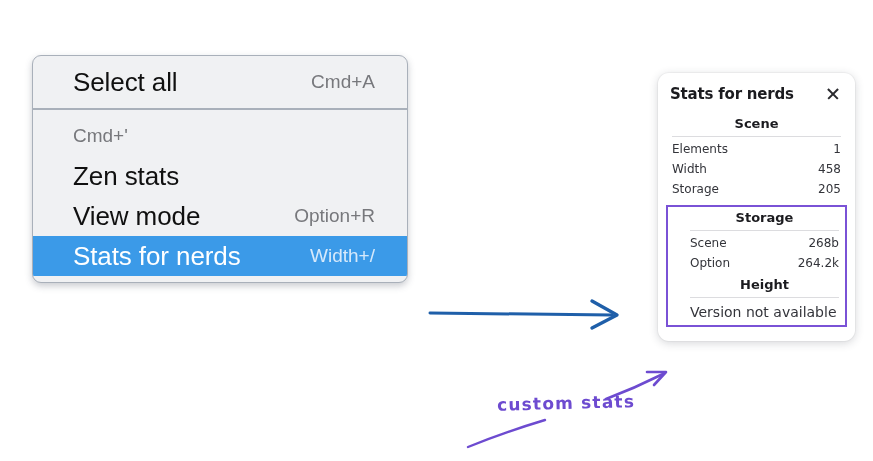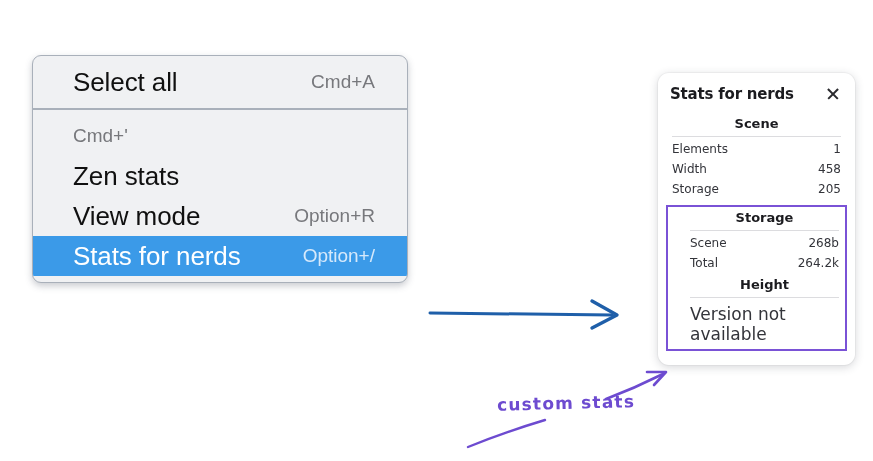--- a/index.html
+++ b/index.html
@@ -135,21 +135,21 @@
   .stat-row .k { white-space: nowrap; }
   .stat-row .v { white-space: nowrap; }
 
   
   #custom-stats-box {
     border: 2px solid #7a52d6;
     margin: 6px -4px 0 -4px;
     padding: 0 4px 2px 20px;
   }
   .single-line {
-    font-size: 17px;
+    font-size: 14px;
     color: #33343a;
     padding: 3px 2px;
   }
 
   
   #annotation-layer {
     position: absolute;
     left: 0; top: 0;
     width: 873px; height: 461px;
     pointer-events: none;
@@ -185,21 +185,21 @@
     </div>
     <div class="menu-item">
       <span class="label">Zen stats</span>
     </div>
     <div class="menu-item">
       <span class="label">View mode</span>
       <span class="shortcut">Option+R</span>
     </div>
     <div class="menu-item selected">
       <span class="label">Stats for nerds</span>
-      <span class="shortcut">Option+/</span>
+      <span class="shortcut">Width+/</span>
     </div>
   </div>
 
 </div>
 
 <div id="stats-panel">
 
   <div class="stats-head">
     <span class="stats-title">Stats for nerds</span>
     <span class="close-icon"></span>
@@ -225,21 +225,21 @@
   <div id="custom-stats-box">
 
     <div>
       <div class="section-title">Storage</div>
       <div class="section-rule"></div>
       <div class="stat-row">
         <span class="k">Scene</span>
         <span class="v">268b</span>
       </div>
       <div class="stat-row">
-        <span class="k">Total</span>
+        <span class="k">Option</span>
         <span class="v">264.2k</span>
       </div>
     </div>
 
     <div>
       <div class="section-title">Height</div>
       <div class="section-rule"></div>
       <div class="single-line">Version not available</div>
     </div>
 

